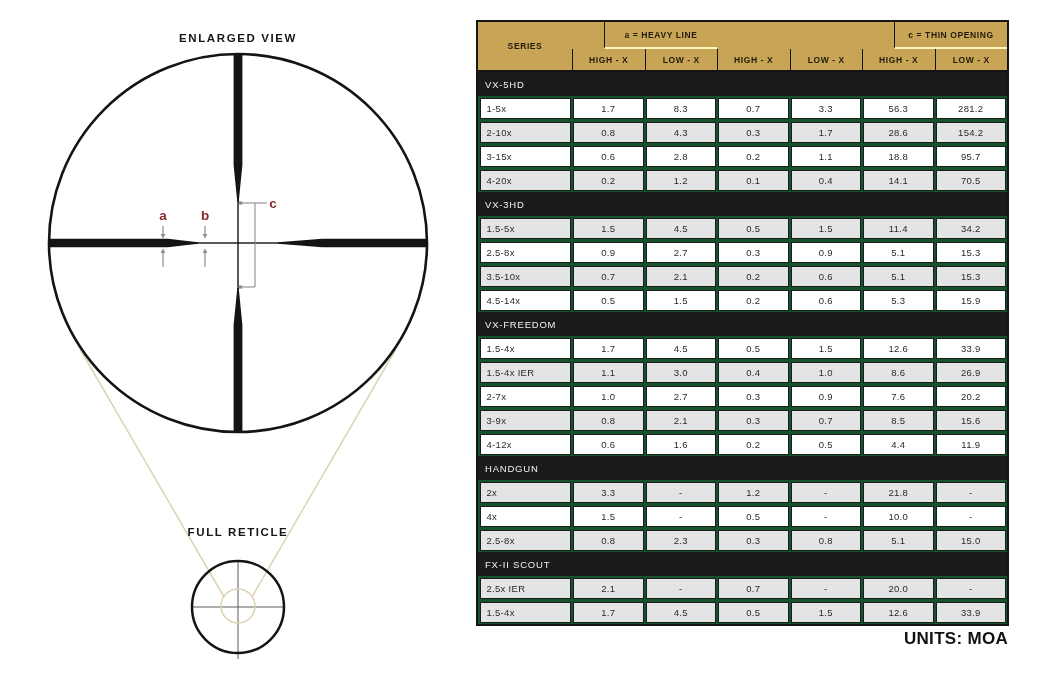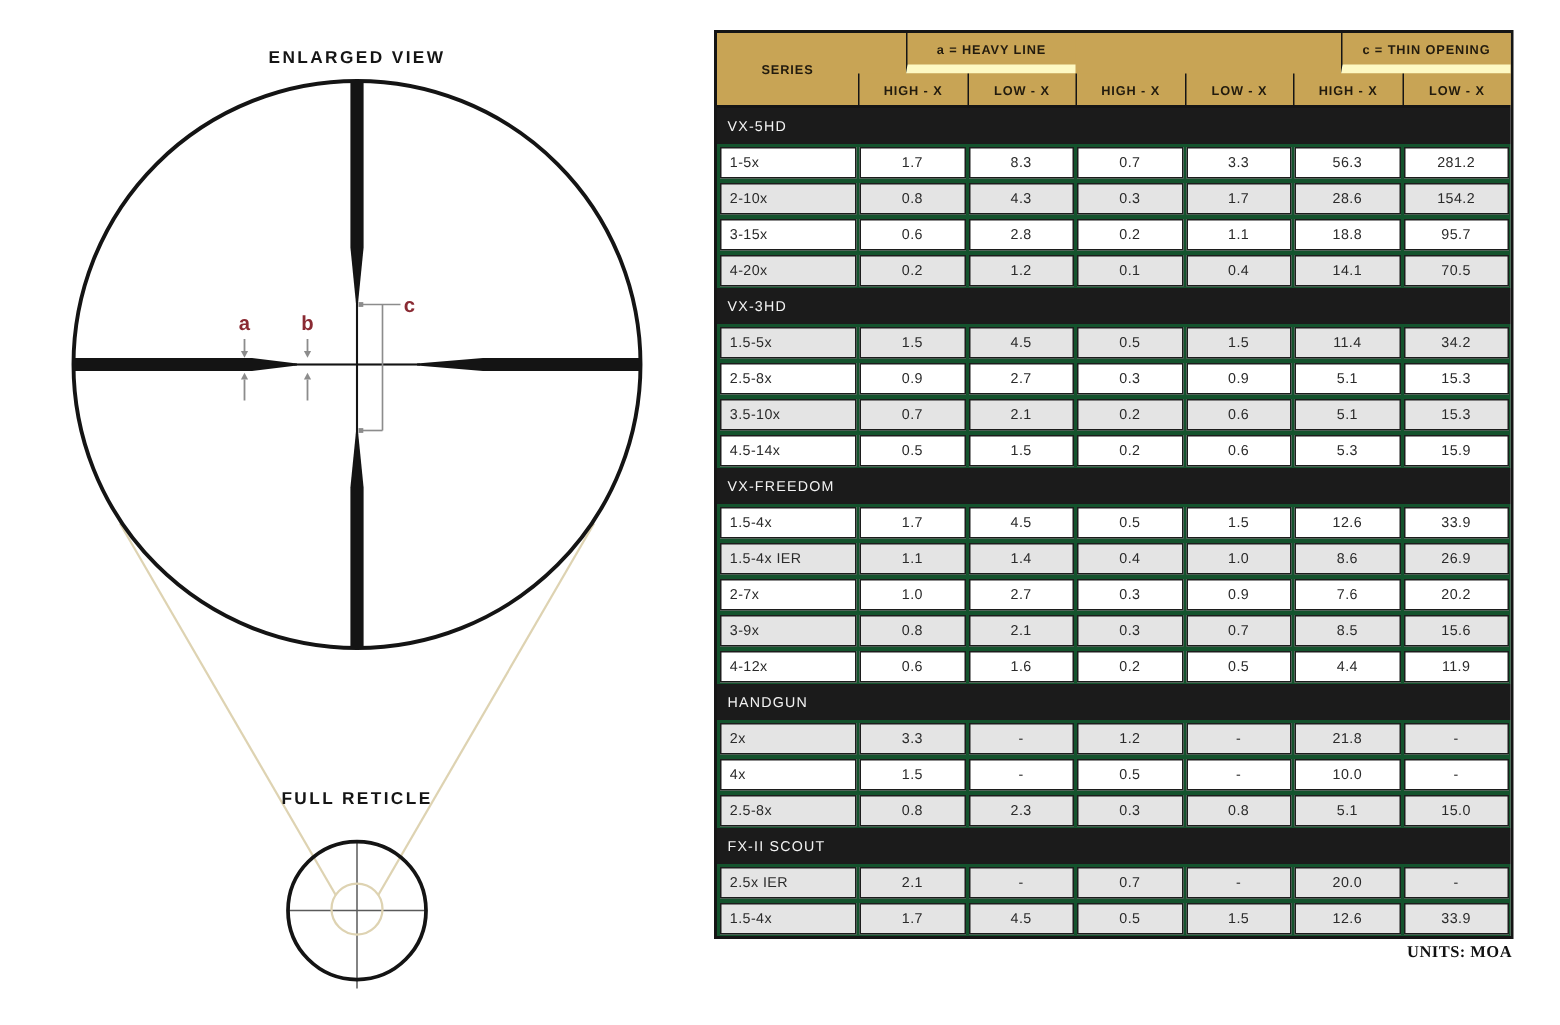--- a/index.html
+++ b/index.html
@@ -40,42 +40,42 @@
     border-bottom:2px solid #151515;
     background:var(--gold);
   }
   .th{
     background:var(--gold);
     display:flex;align-items:center;justify-content:center;
     font-weight:bold;font-size:8.5px;letter-spacing:.6px;color:#221b0e;
     border-left:1px solid #151515;
   }
   .th.series{border-left:none;}
-  .th.group{border-bottom:6px solid #fef9c3;margin-left:32px;}
+  .th.group{border-bottom:2px solid #fef9c3;margin-left:32px;}
   .sbar{
     height:24px;background:var(--bar);color:#f2f2f2;
     display:flex;align-items:center;padding-left:7px;
     font-size:9.5px;letter-spacing:.8px;font-weight:400;
   }
   .drow{
     display:grid;
     grid-template-columns:94px repeat(6,1fr);
     height:24px;padding:1.5px 0;background:#14532d;
   }
   .cell{
     border:1px solid #1c1c1c;margin:0 1px;background:#fff;
     display:flex;align-items:center;justify-content:center;
     font-size:9.5px;color:#2a2a2a;letter-spacing:.3px;
   }
   .cell.series-cell{justify-content:flex-start;padding-left:6px;margin-left:1.5px;}
   .cell.shade{background:var(--shade);}
   .units-note{
     text-align:right;margin-top:3px;padding-right:1px;
-    font-family:Liberation Serif, serif;font-weight:bold;
-    font-size:11px;letter-spacing:.3px;color:#111;
+    font-family:Liberation Sans, sans-serif;font-weight:bold;
+    font-size:17px;letter-spacing:.3px;color:#111;
   }
 </style>
 </head>
 <body>
 
 <div class="left-panel">
   <svg viewBox="0 0 476 683" xmlns="http://www.w3.org/2000/svg">
 
     <text x="218" y="42" text-anchor="middle" class="svg-caption">ENLARGED VIEW</text>
 
@@ -213,21 +213,21 @@
         <div class="cell num">1.7</div>
         <div class="cell num">4.5</div>
         <div class="cell num">0.5</div>
         <div class="cell num">1.5</div>
         <div class="cell num">12.6</div>
         <div class="cell num">33.9</div>
       </div>
       <div class="drow">
         <div class="cell series-cell shade">1.5-4x IER</div>
         <div class="cell num shade">1.1</div>
-        <div class="cell num shade">1.4</div>
+        <div class="cell num shade">3.0</div>
         <div class="cell num shade">0.4</div>
         <div class="cell num shade">1.0</div>
         <div class="cell num shade">8.6</div>
         <div class="cell num shade">26.9</div>
       </div>
       <div class="drow">
         <div class="cell series-cell">2-7x</div>
         <div class="cell num">1.0</div>
         <div class="cell num">2.7</div>
         <div class="cell num">0.3</div>

